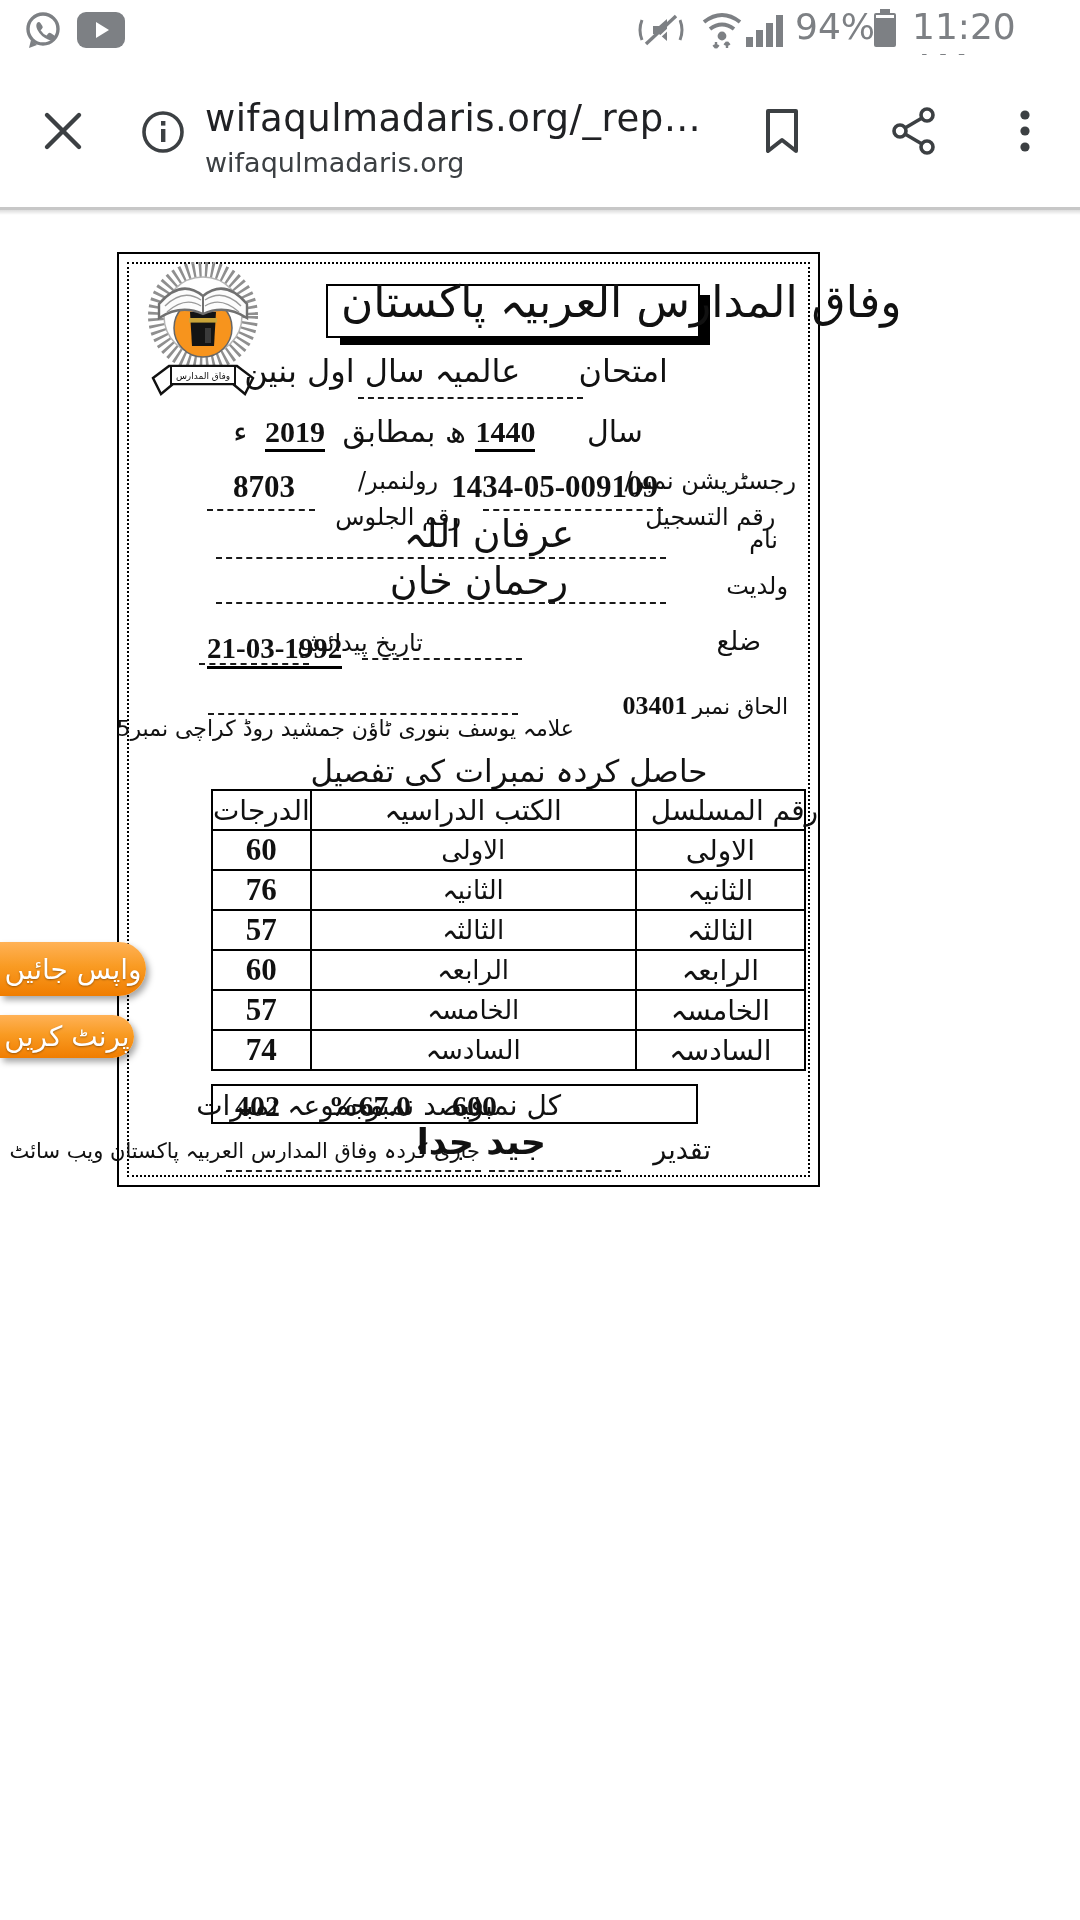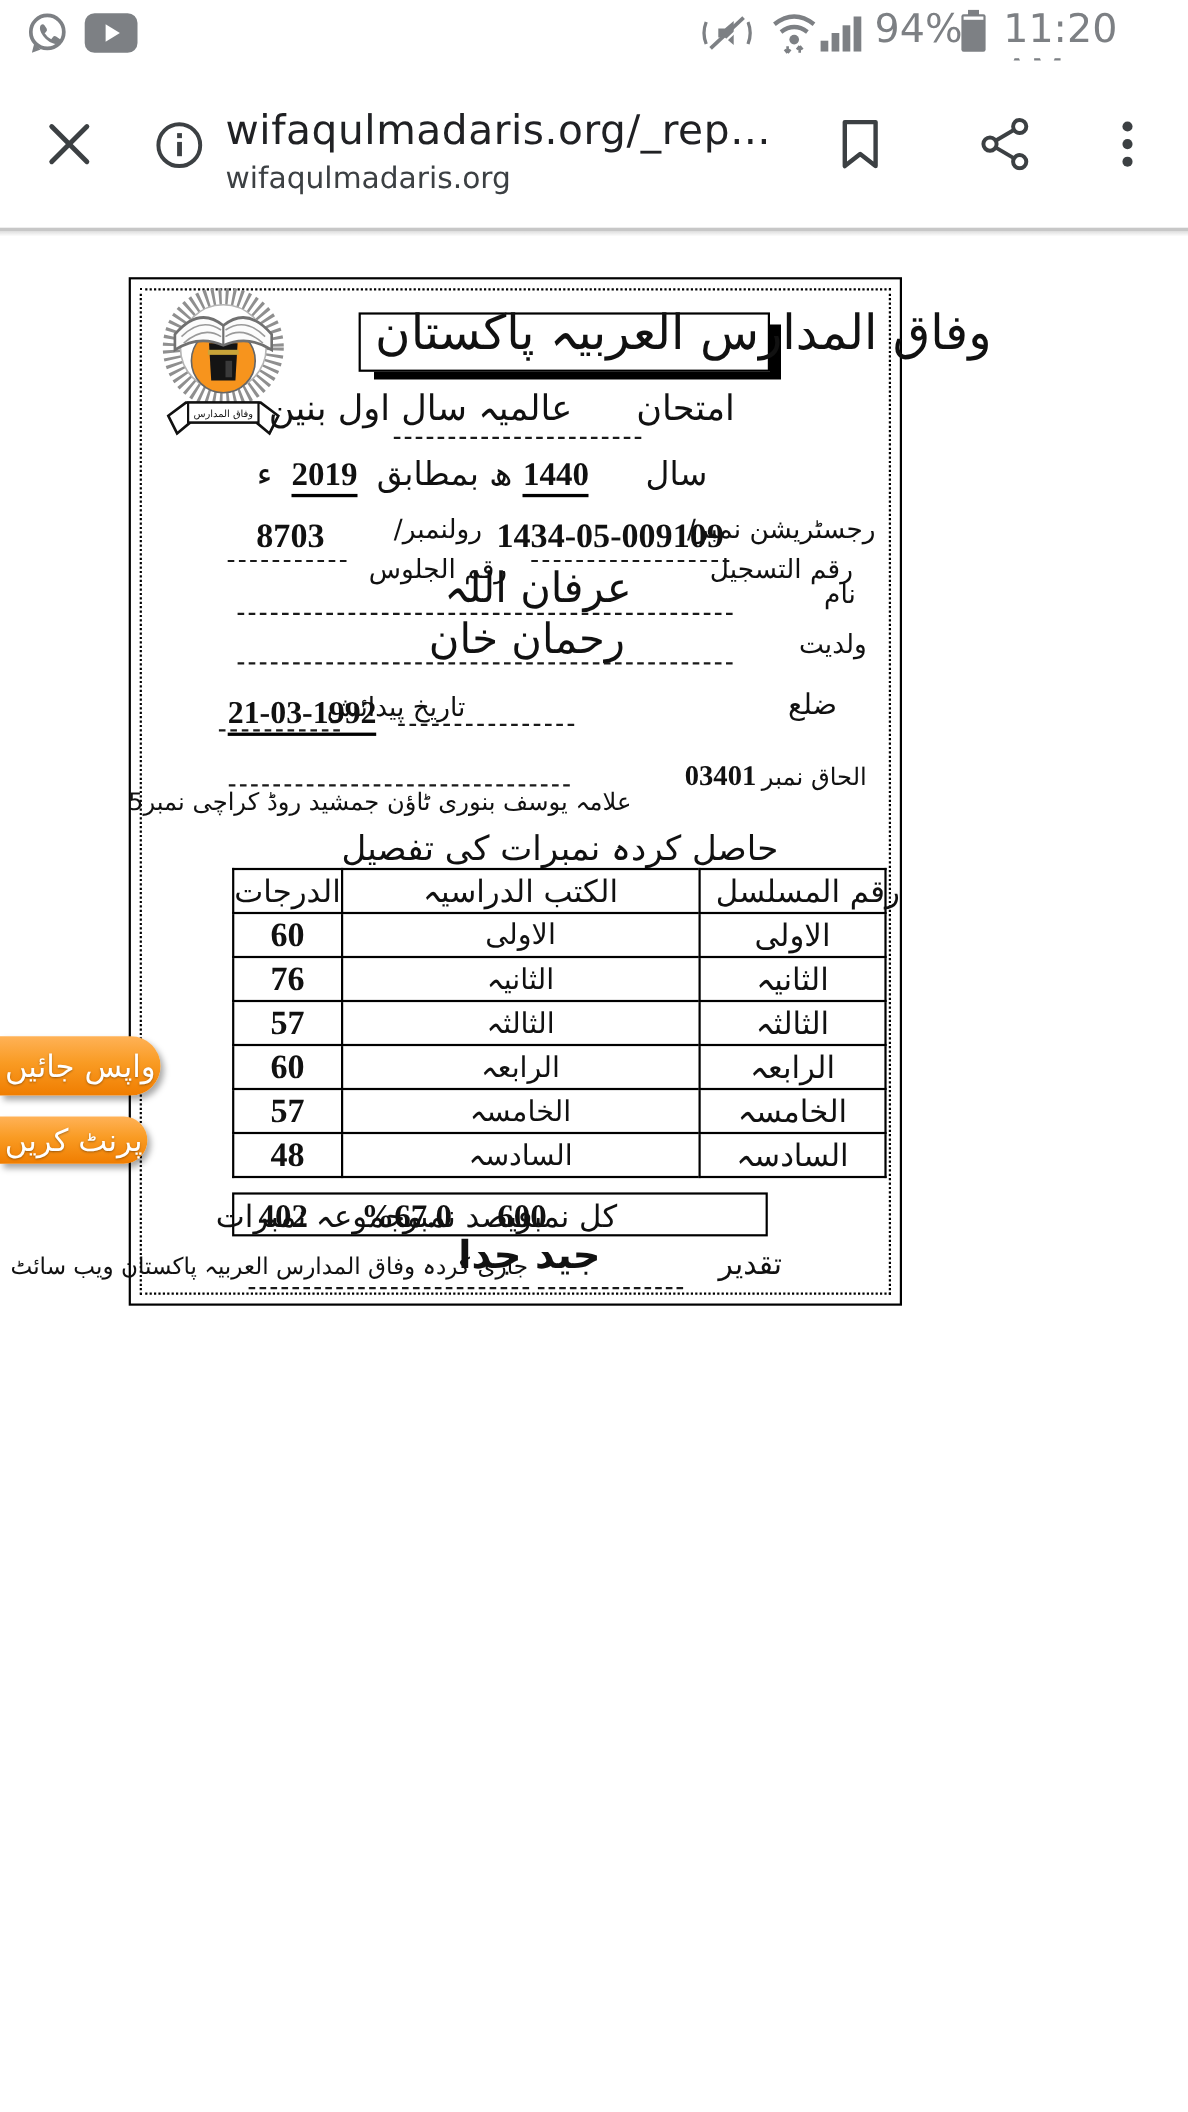--- a/index.html
+++ b/index.html
@@ -247,21 +247,21 @@
       <td class="c-marks"><span class="mark-val">60</span></td>
     </tr>
     <tr>
       <td class="c-serial">الخامسہ</td>
       <td class="c-subj">الخامسہ</td>
       <td class="c-marks"><span class="mark-val">57</span></td>
     </tr>
     <tr>
       <td class="c-serial">السادسہ</td>
       <td class="c-subj">السادسہ</td>
-      <td class="c-marks"><span class="mark-val">48</span></td>
+      <td class="c-marks"><span class="mark-val">74</span></td>
     </tr>
   </tbody>
     </table>
 
   <div class="totals">
     <span class="rtl" style="right:135px;font-size:28px;">کل نمبر</span>
     <span class="num" style="right:199px;font-size:30px;">600</span>
     <span class="rtl" style="right:212px;font-size:28px;">فیصد نمبر</span>
     <span class="num" style="right:285px;font-size:30px;">%67.0</span>
     <span class="rtl" style="right:312px;font-size:28px;">مجموعہ نمبرات</span>

